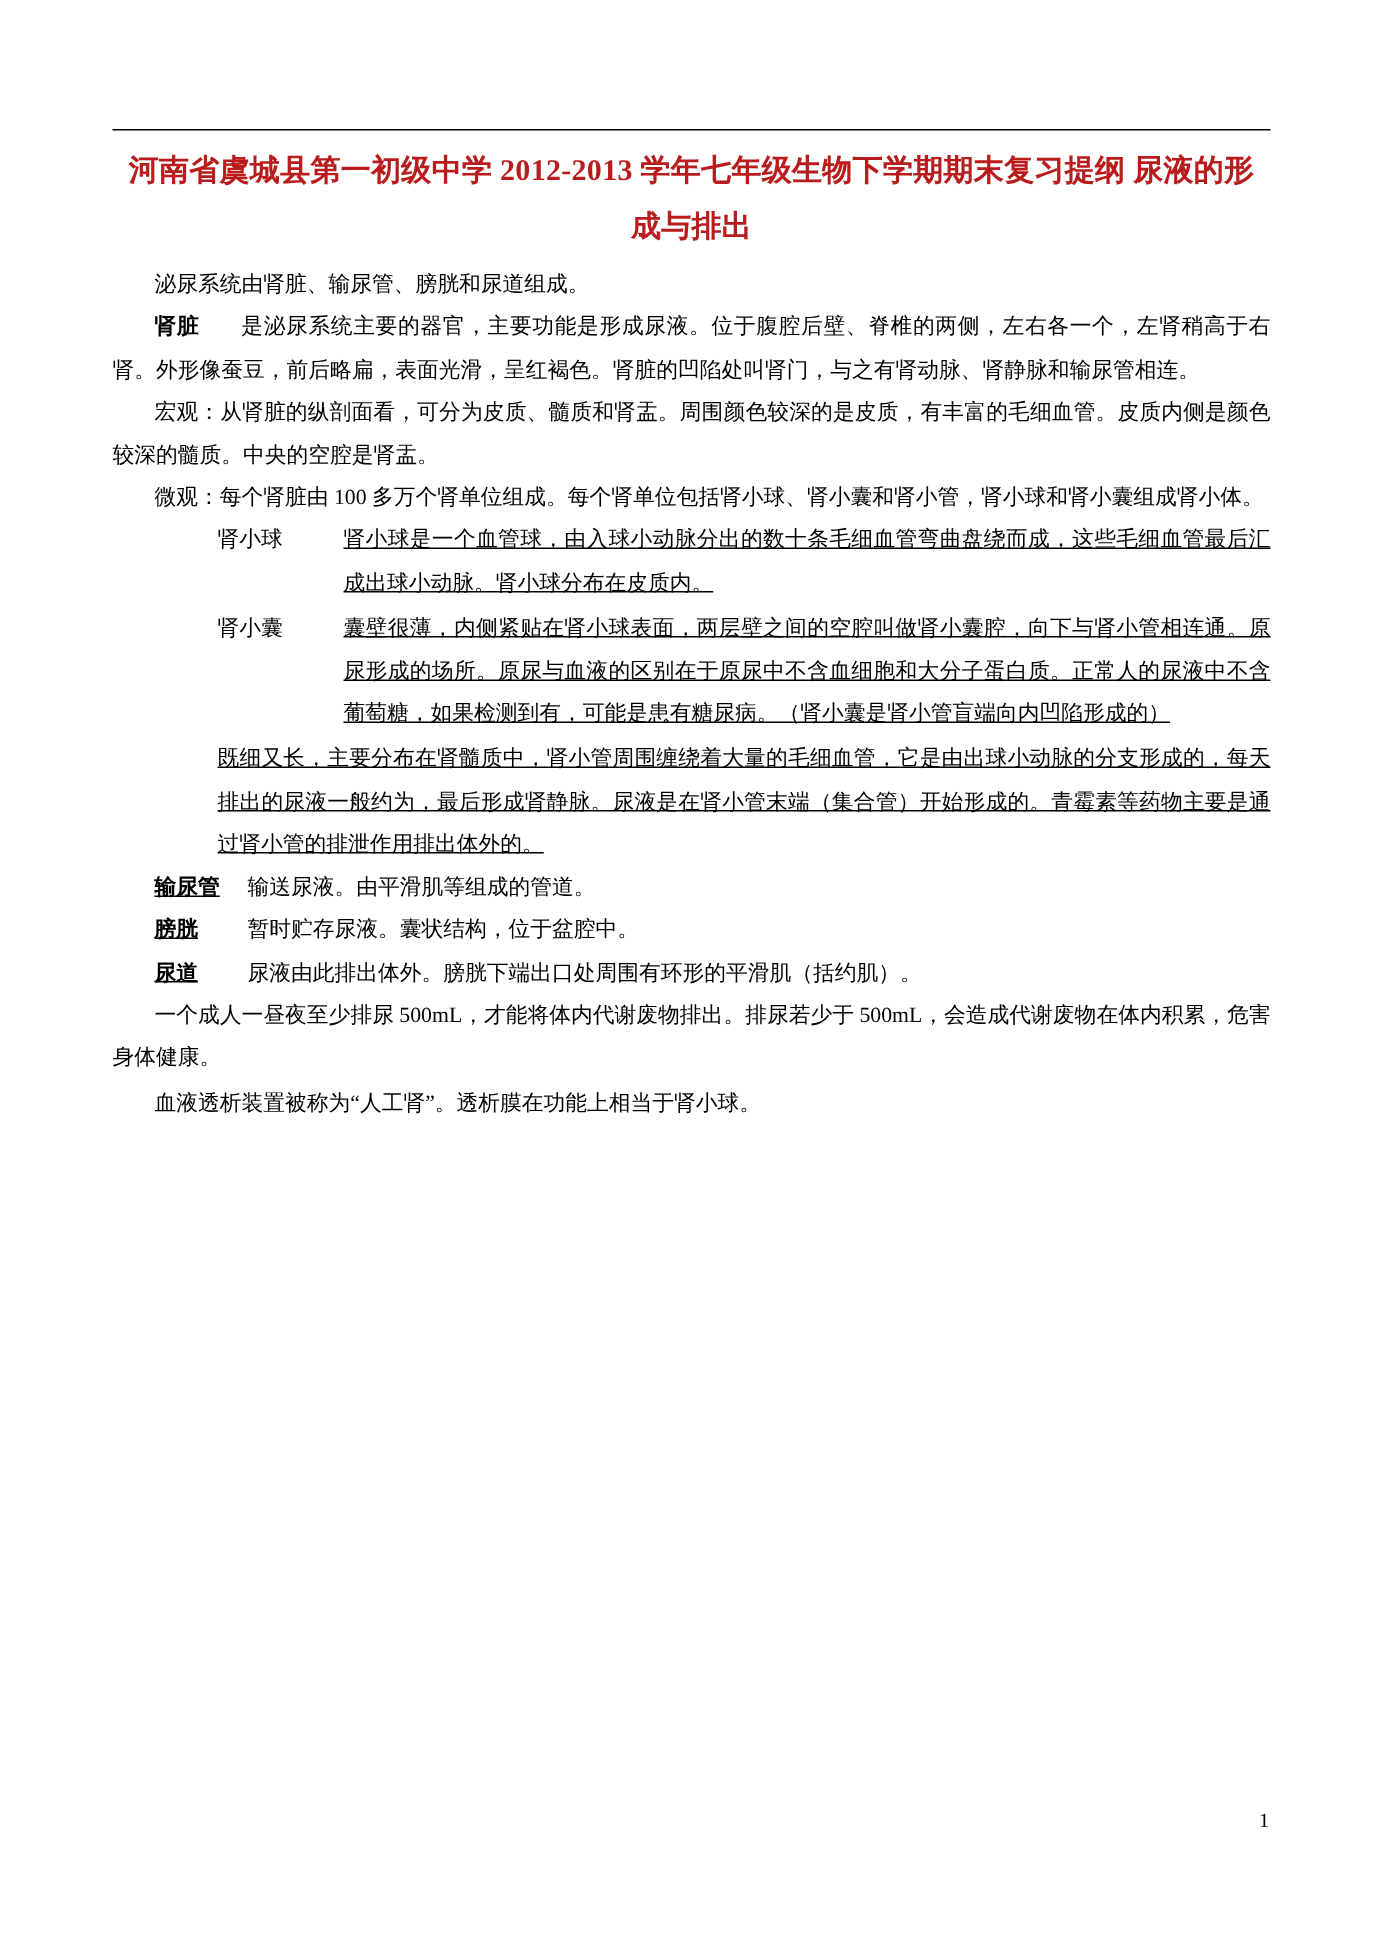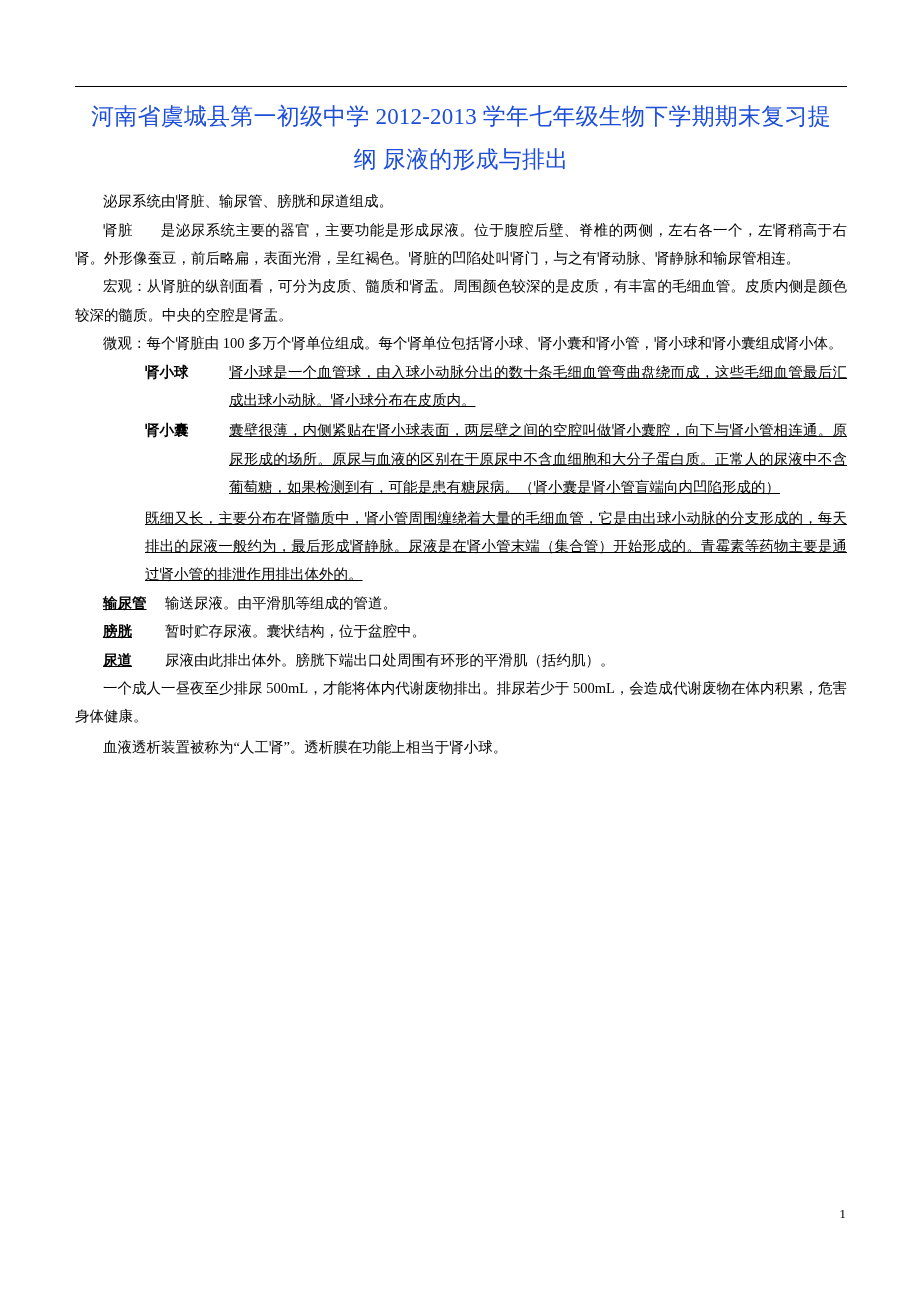--- a/index.html
+++ b/index.html
@@ -25,23 +25,23 @@
     height: 1px;
     background: #000000;
   }
   .content {
     position: absolute;
     left: 75px;
     top: 96px;
     width: 772px;
   }
   .doc-title {
-    color: #1d4ed8;
-    font-weight: normal;
-    font-size: 23px;
+    color: #b91c1c;
+    font-weight: bold;
+    font-size: 20px;
     text-align: center;
     line-height: 1.85;
     letter-spacing: 0.2px;
     margin: 0 0 6px 0;
     padding: 0 10px;
   }
   p {
     margin: 0;
     font-size: 14.5px;
     line-height: 1.96;
@@ -54,33 +54,33 @@
 
   
   .block-l1 {
     font-size: 14.5px;
     line-height: 1.96;
     text-align: justify;
     text-justify: inter-ideograph;
     text-indent: 28px;
   }
   .block-l1 .term {
-    font-weight: normal;
+    font-weight: bold;
     margin-right: 28px;
   }
 
   
   .block-l2 {
     font-size: 14.5px;
     line-height: 1.96;
     display: flex;
     margin-left: 70px;
   }
   .block-l2 .term {
-    font-weight: bold;
+    font-weight: normal;
     width: 84px;
     flex: 0 0 84px;
   }
   .block-l2 .body {
     flex: 1 1 auto;
     text-align: justify;
     text-justify: inter-ideograph;
     text-decoration: underline;
   }
 

